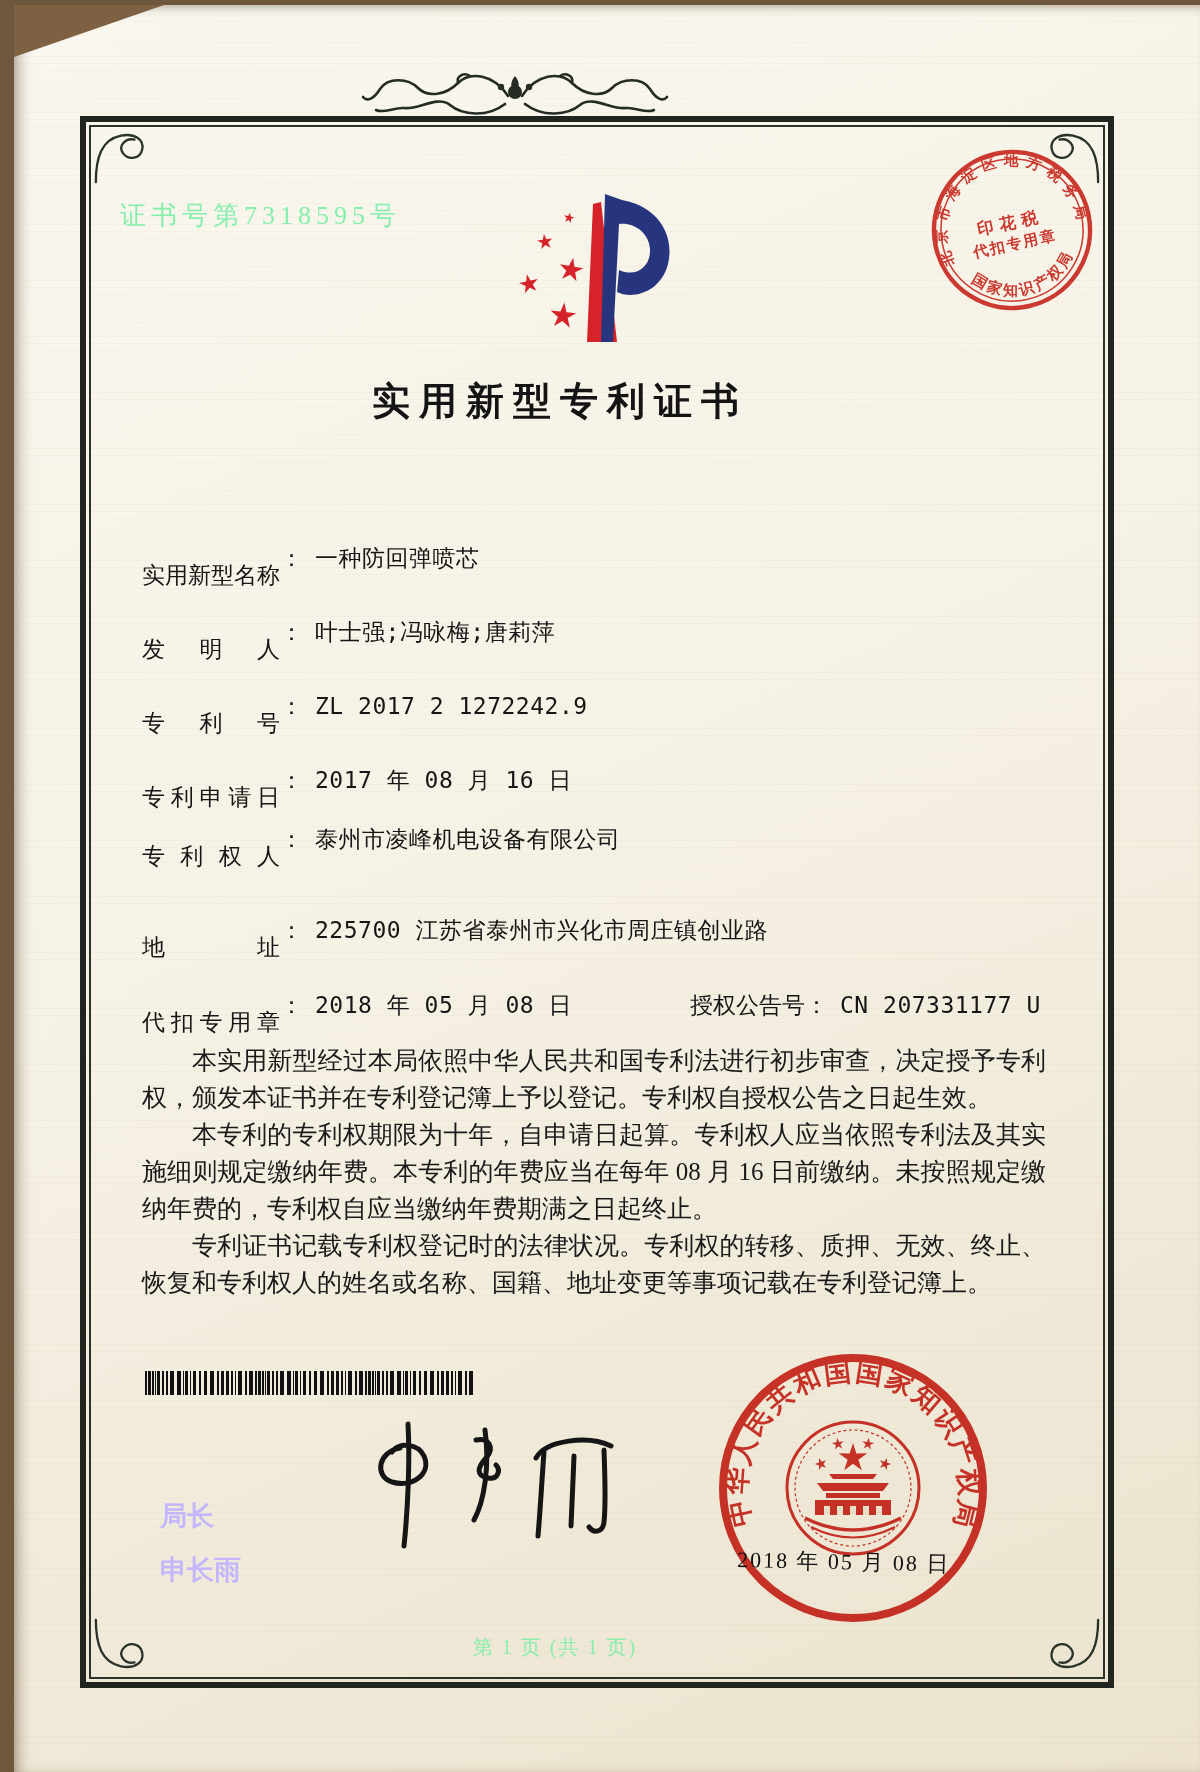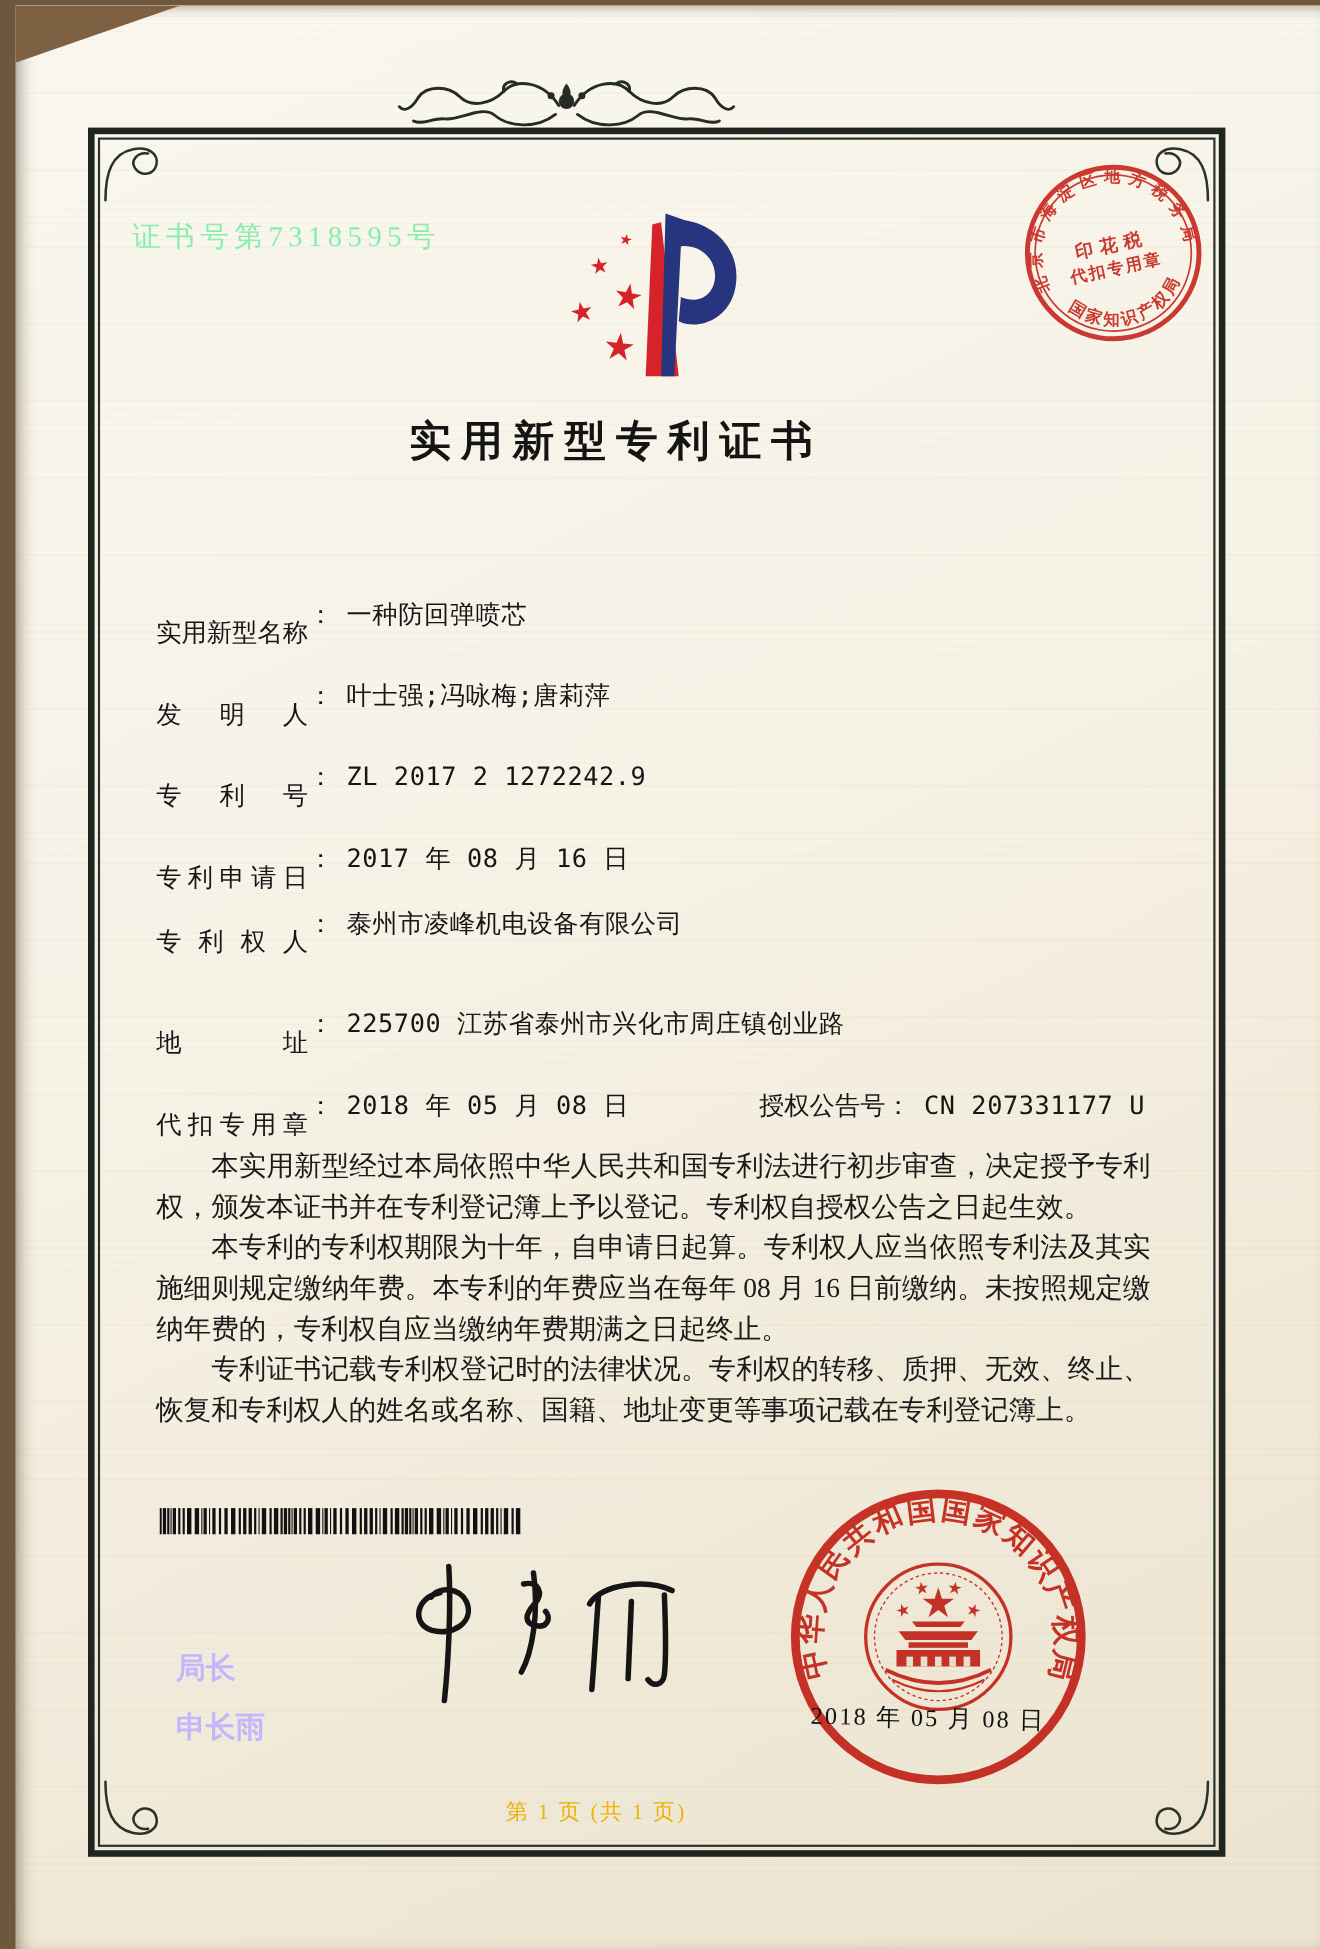--- a/index.html
+++ b/index.html
@@ -26,21 +26,21 @@
   .fvalue{font-family:"DejaVu Sans Mono","Liberation Mono",monospace;letter-spacing:.5px;}
   .grant-no{position:absolute;left:548px;white-space:nowrap;}
   .paras{left:142px;top:1042px;width:904px;font-size:25px;line-height:37px;
          text-align:justify;color:#1a1a1a;}
   .paras p{margin:0;text-indent:2em;}
   .director{left:160px;top:1450px;font-family:"Liberation Sans","DejaVu Sans",sans-serif;
             font-size:27px;font-weight:600;color:#c4b5fd;margin-top:48px;}
   .director div{margin-bottom:18px;}
   .sealdate{left:737px;top:1548px;width:290px;font-size:22px;letter-spacing:2px;color:#101010;
             transform:rotate(1.2deg);white-space:nowrap;}
-  .footer{left:127px;top:1634px;width:830px;text-align:center;font-size:20px;color:#eab308;letter-spacing:2px;}
+  .footer{left:140px;top:1634px;width:830px;text-align:center;font-size:20px;color:#86efac;letter-spacing:2px;}
   svg{display:block;}
   .stamp{mix-blend-mode:multiply;}
 </style>
 </head>
 <body>
 
 <div class="stage">
   <div class="paper"></div>
   <div class="tear"></div>
 

